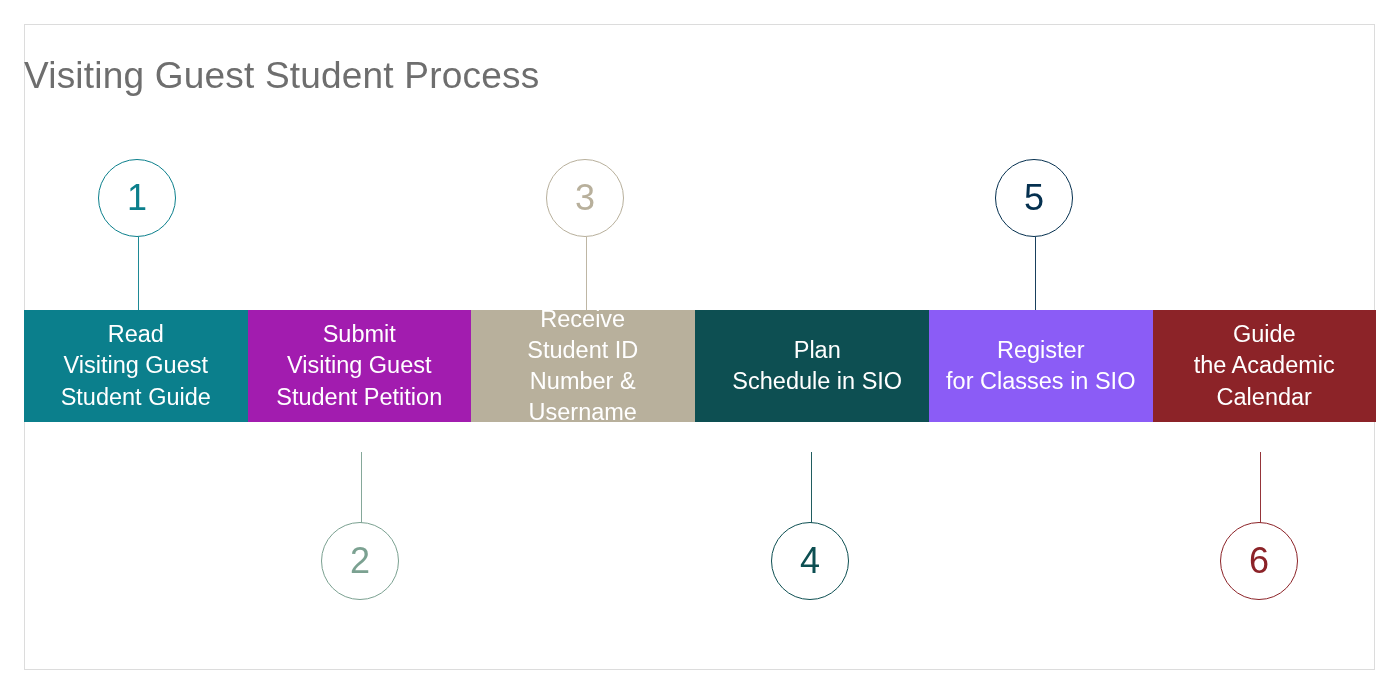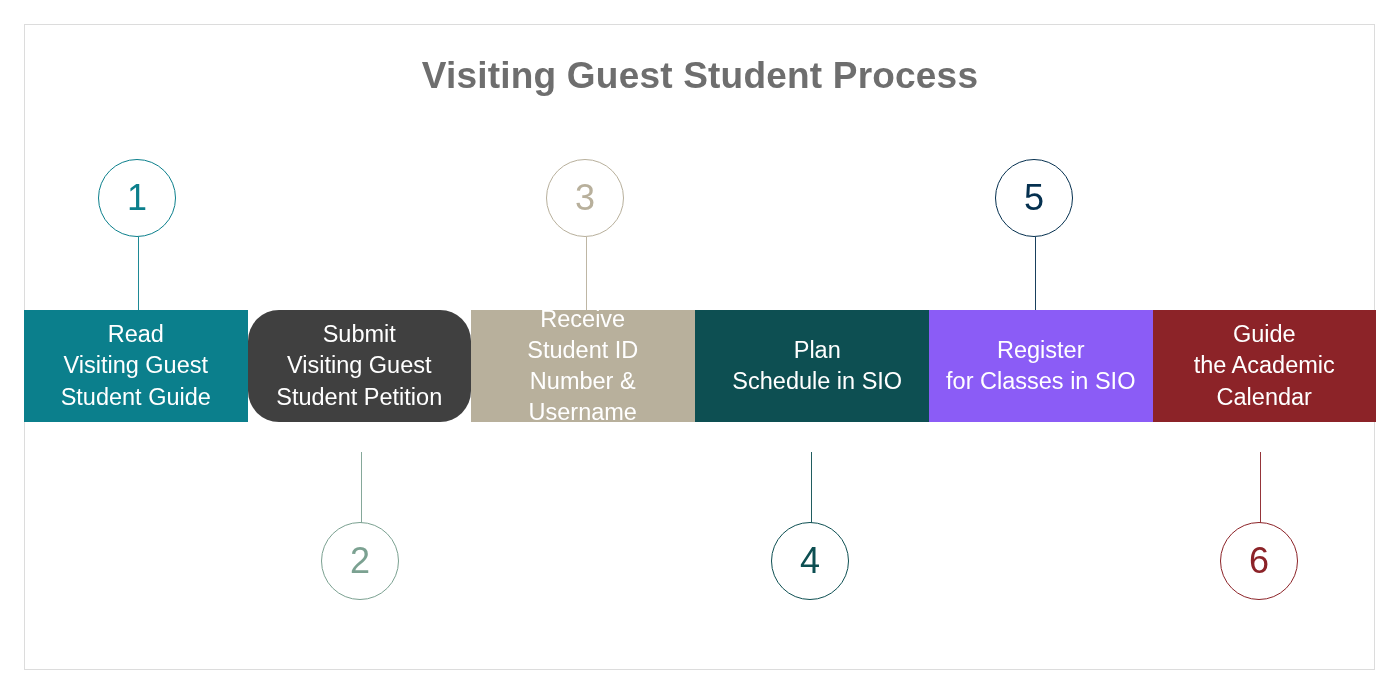--- a/index.html
+++ b/index.html
@@ -32,23 +32,23 @@
     box-sizing: border-box;
     background: #ffffff;
   }
 
   
   #title {
     position: absolute;
     left: 24px;
     top: 54px;
     width: 1352px;
-    text-align: center;
+    text-align: left;
     font-size: 37px;
-    font-weight: 700;
+    font-weight: 400;
     color: #6e6e6e;
     letter-spacing: 0.2px;
     line-height: 1.2;
     white-space: nowrap;
   }
 
   
   #band {
     position: absolute;
     left: 24px;
@@ -121,21 +121,21 @@
 <div id="canvas">
 
   <div id="frame"></div>
 
   <div id="title">Visiting Guest Student Process</div>
 
   <div id="band">
     <div class="step-box" style="background:#0b7f8c;">Read
 Visiting Guest
 Student Guide</div>
-    <div class="step-box" style="background:#404040;border-radius:31px;">Submit
+    <div class="step-box" style="background:#a21caf;">Submit
 Visiting Guest
 Student Petition</div>
     <div class="step-box" style="background:#b8b09c;">Receive
 Student ID
 Number &amp;
 Username</div>
     <div class="step-box" style="background:#0d4f52;padding-left:17px;">Plan
 Schedule in SIO</div>
     <div class="step-box" style="background:#8b5cf6;">Register
 for Classes in SIO</div>

